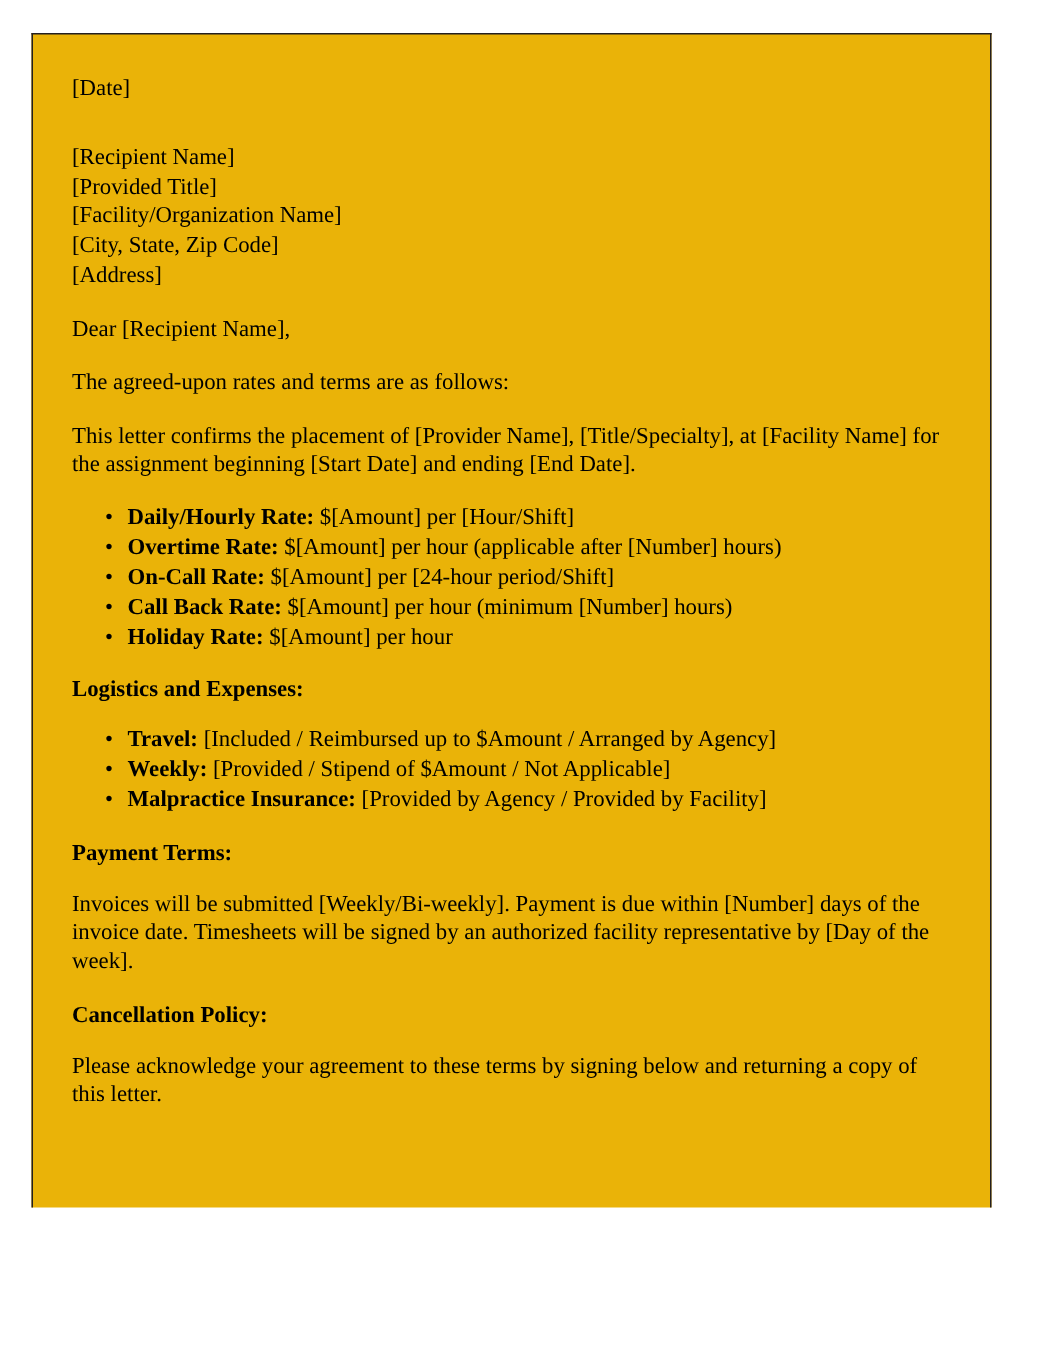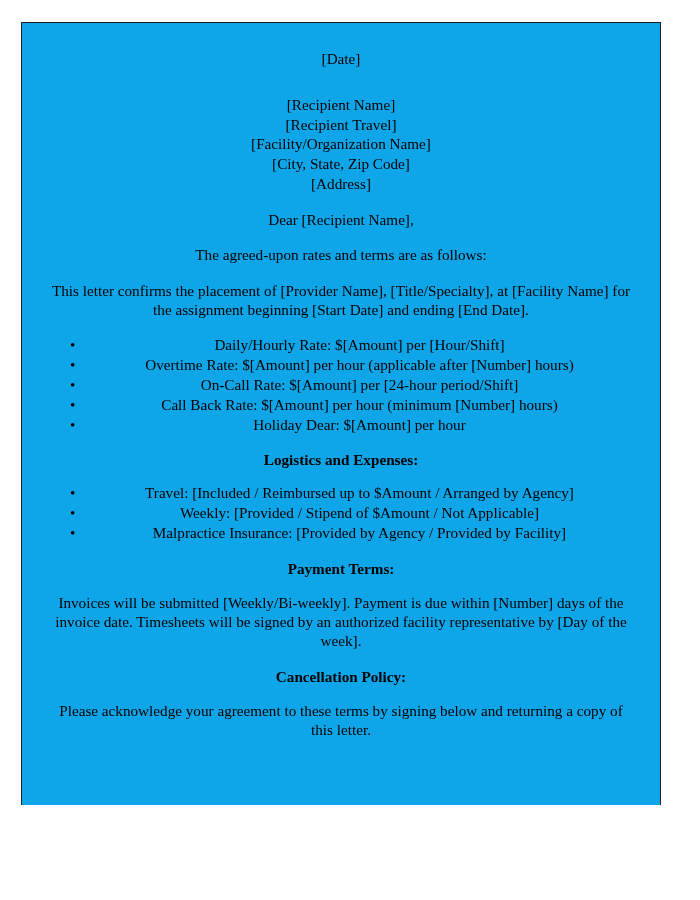--- a/index.html
+++ b/index.html
@@ -18,23 +18,22 @@
 
   .page-wrap {
     position: absolute;
     left: 21px;
     top: 22px;
     width: 640px;
     height: 783px;
     box-sizing: border-box;
     border: 1.5px solid #231f20;
     border-bottom: none;
-    background: #0ea5e9;
+    background: #eab308;
     overflow: hidden;
-    text-align: center;
   }
 
   .page-inner {
     position: absolute;
     left: 0;
     top: 0;
     width: 100%;
     padding: 26px 28px 0 26px;
     box-sizing: border-box;
   }
@@ -81,21 +80,21 @@
 
   ul.rate-list li .bullet-dot {
     position: absolute;
     left: -15px;
     top: 0;
     font-size: 15.2px;
     line-height: 1.215;
   }
 
   .item-label {
-    font-weight: normal;
+    font-weight: bold;
   }
 
   .item-value {
     font-weight: normal;
   }
 
   .closing-line {
     margin: 0;
     line-height: 1.26;
   }
@@ -104,21 +103,21 @@
 <body>
 
 <div class="page-wrap">
   <div class="page-inner">
     <div class="letter-body">
 
       <p class="date-line">[Date]</p>
 
       <div class="addr-block">
         <p class="addr-line">[Recipient Name]</p>
-        <p class="addr-line">[Recipient Travel]</p>
+        <p class="addr-line">[Provided Title]</p>
         <p class="addr-line">[Facility/Organization Name]</p>
         <p class="addr-line">[City, State, Zip Code]</p>
         <p class="addr-line">[Address]</p>
       </div>
 
 
       <p class="para">Dear [Recipient Name],</p>
 
       <p class="para">The agreed-upon rates and terms are as follows:</p>
 
@@ -140,21 +139,21 @@
           <span class="item-label">On-Call Rate:</span>
           <span class="item-value">$[Amount] per [24-hour period/Shift]</span>
         </li>
         <li>
           <span class="bullet-dot">•</span>
           <span class="item-label">Call Back Rate:</span>
           <span class="item-value">$[Amount] per hour (minimum [Number] hours)</span>
         </li>
         <li>
           <span class="bullet-dot">•</span>
-          <span class="item-label">Holiday Dear:</span>
+          <span class="item-label">Holiday Rate:</span>
           <span class="item-value">$[Amount] per hour</span>
         </li>
       </ul>
 
       <p class="section-heading">Logistics and Expenses:</p>
 
       <ul class="rate-list">
         <li>
           <span class="bullet-dot">•</span>
           <span class="item-label">Travel:</span>

